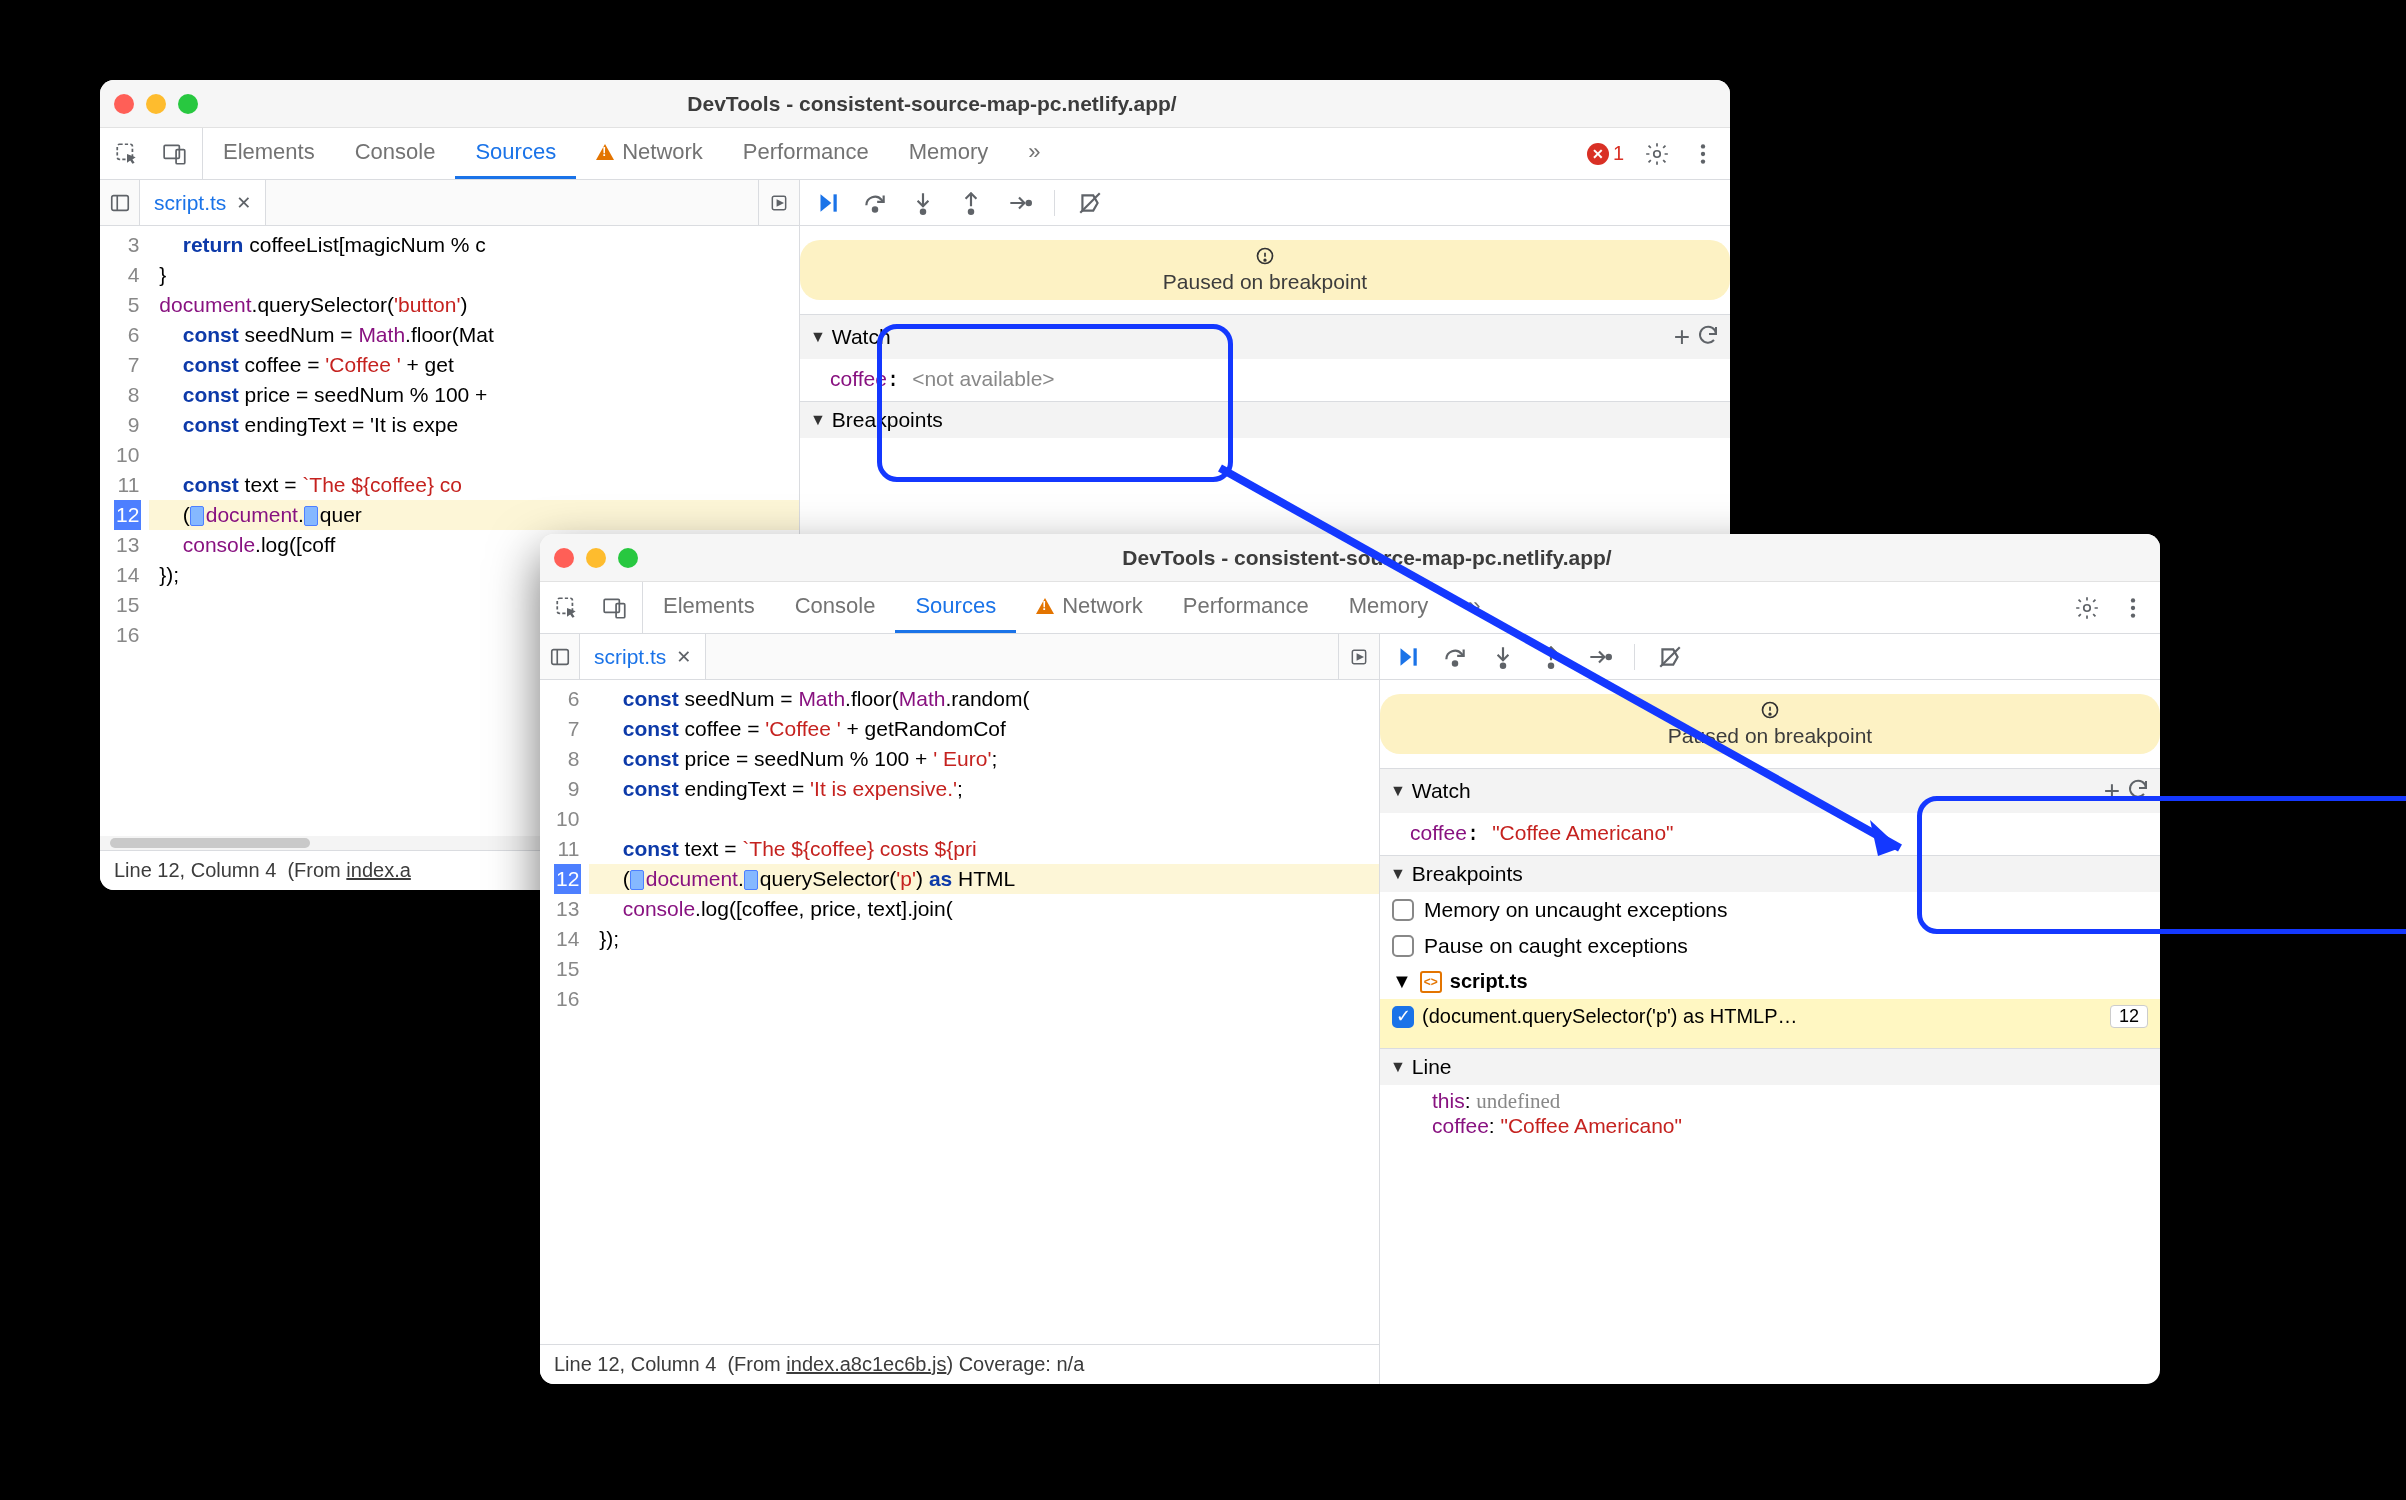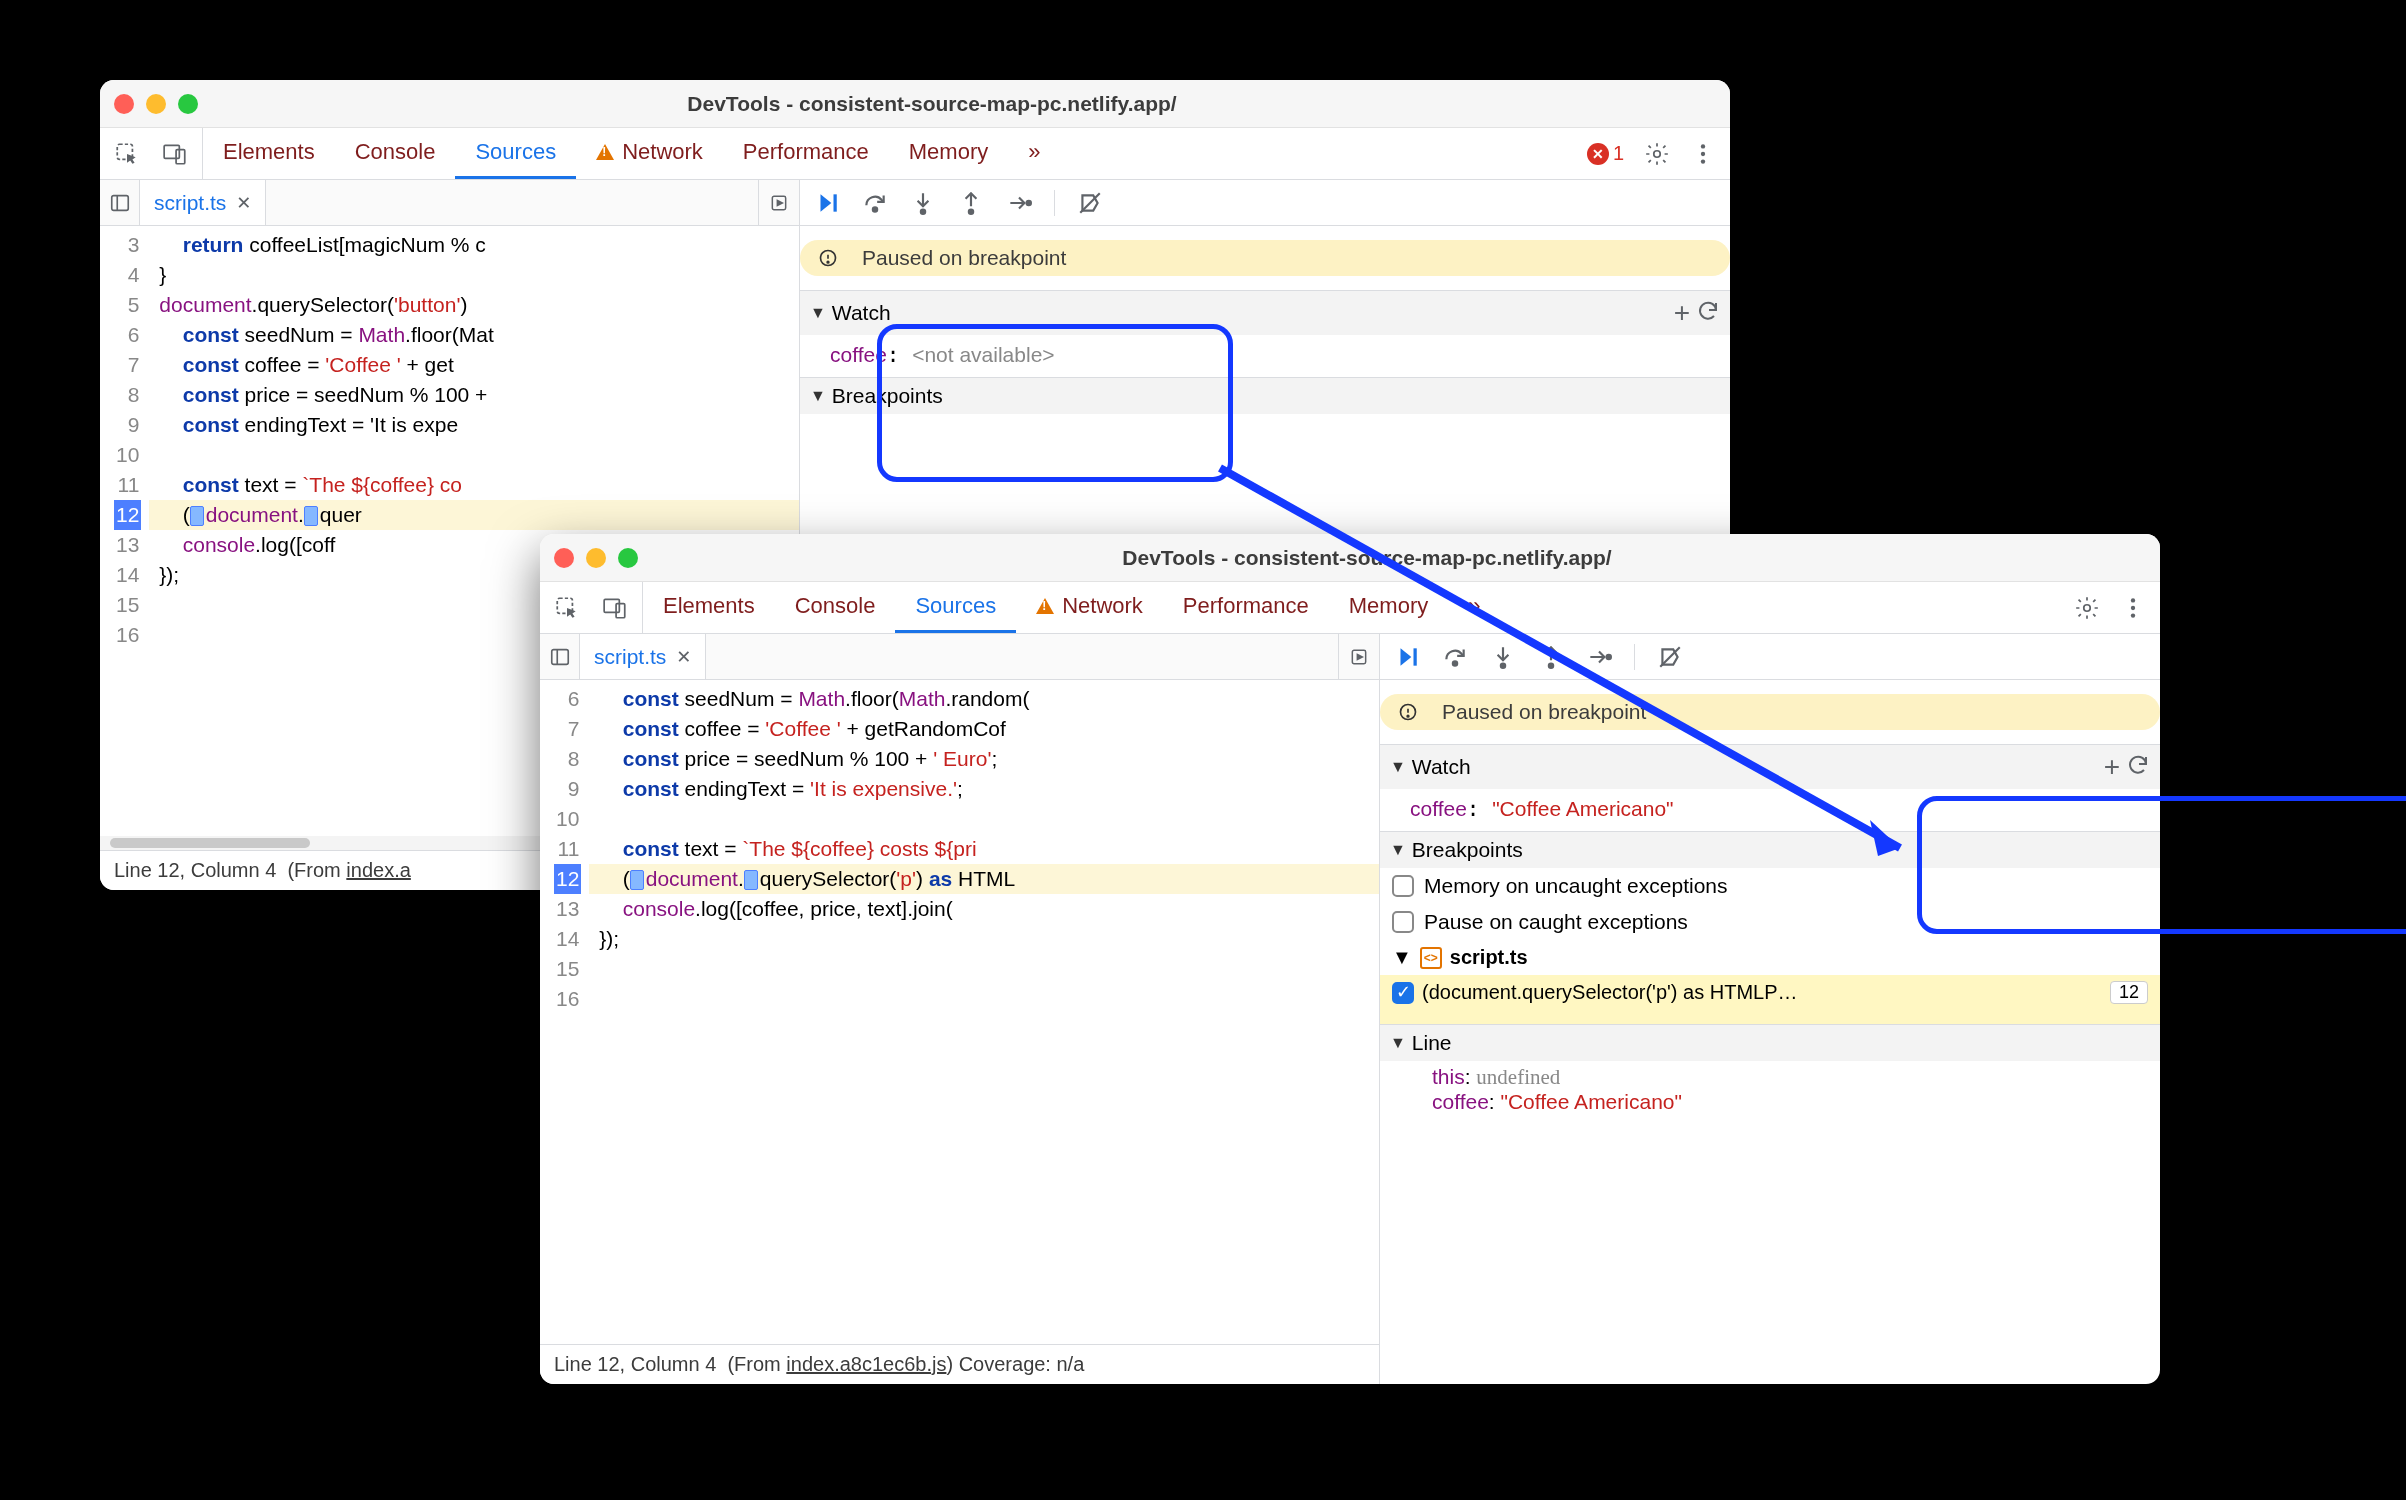--- a/index.html
+++ b/index.html
@@ -33,21 +33,21 @@
 .dot{width:20px;height:20px;border-radius:50%;}
 .dot.r{background:#ff5f57;}
 .dot.y{background:#febc2e;}
 .dot.g{background:#28c840;}
 .title{flex:1;text-align:center;font-size:21px;font-weight:600;color:#3c3c3c;}
 .toolbar{display:flex;align-items:center;height:52px;border-bottom:1px solid var(--line);background:#fff;}
 .tb-left{display:flex;align-items:center;gap:22px;padding:0 14px;border-right:1px solid var(--line);height:100%;}
 .tbicon{width:26px;height:26px;display:flex;align-items:center;justify-content:center;color:#5f6368;}
 .tbicon svg{width:26px;height:26px;}
 .tabs{display:flex;height:100%;align-items:stretch;}
-.tab{display:flex;align-items:center;padding:0 20px;font-size:22px;color:#7f1d1d;border-bottom:3px solid transparent;gap:6px;}
+.tab{display:flex;align-items:center;padding:0 20px;font-size:22px;color:#737373;border-bottom:3px solid transparent;gap:6px;}
 .tab.active{color:var(--tab-active);border-bottom-color:var(--tab-active);}
 .tb-right{margin-left:auto;display:flex;align-items:center;gap:20px;padding:0 14px;}
 .err{display:flex;align-items:center;gap:4px;color:#d93025;font-size:20px;}
 .circ{width:22px;height:22px;border-radius:50%;background:#d93025;color:#fff;display:flex;align-items:center;justify-content:center;font-size:14px;font-weight:bold;}
 .gear,.more,.overflow{color:#5f6368;}
 .subbar{display:flex;height:46px;border-bottom:1px solid var(--line);background:#fafafa;}
 .navpane{width:40px;display:flex;align-items:center;justify-content:center;border-right:1px solid var(--line);}
 .filetab{display:flex;align-items:center;padding:0 14px;font-size:21px;color:var(--tab-active);gap:10px;border-right:1px solid var(--line);background:#fff;}
 .closex{color:#5f6368;font-size:18px;}
 .subright{margin-left:auto;display:flex;align-items:center;padding:0 10px;color:#5f6368;border-left:1px solid var(--line);}
@@ -66,21 +66,21 @@
 .bluebox{display:inline-block;width:14px;height:20px;background:#85b8ff;border:1px solid #4d7fff;vertical-align:middle;border-radius:2px;margin-right:2px;}
 .scrollbar{height:14px;background:#f4f4f4;display:flex;align-items:center;}
 .thumb{width:200px;height:10px;background:#c9c9c9;border-radius:5px;margin-left:10px;}
 .status{height:40px;border-top:1px solid var(--line);display:flex;align-items:center;padding:0 14px;font-size:20px;color:#3c3c3c;background:#fff;}
 .status u{color:#3c3c3c;}
 .debugcol{flex:1;display:flex;flex-direction:column;}
 .dbgbar{height:46px;display:flex;align-items:center;gap:22px;padding:0 14px;border-bottom:1px solid var(--line);}
 .dbgbar .sep{width:1px;height:26px;background:var(--line);}
 .dbgicon{width:26px;height:26px;color:#5f6368;display:flex;align-items:center;justify-content:center;}
 .dbgicon.blue{color:var(--tab-active);}
-.paused{margin:14px auto;display:flex;align-items:center;gap:24px;background:var(--yellow);padding:6px 18px;border-radius:20px;font-size:21px;color:#3c3c3c;}
+.paused{margin:14px auto;display:flex;align-items:center;gap:4px;background:var(--yellow);padding:6px 18px;border-radius:20px;font-size:21px;color:#3c3c3c;flex-direction:column;}
 .paused svg{width:20px;height:20px;}
 .section{border-top:1px solid var(--line);}
 .sechead{display:flex;align-items:center;gap:6px;padding:6px 10px;font-size:21px;background:#f3f3f3;}
 .sechead .tri{font-size:16px;color:#333;}
 .sechead .fill{flex:1;}
 .secbody{padding:8px 24px 10px 30px;font-family:Menlo,monospace;font-size:21px;}
 .watchkey{color:var(--code-purple);}
 .watchna{color:#888;}
 .watchval{color:var(--code-red);}
 .scopekey{color:var(--code-purple);}

